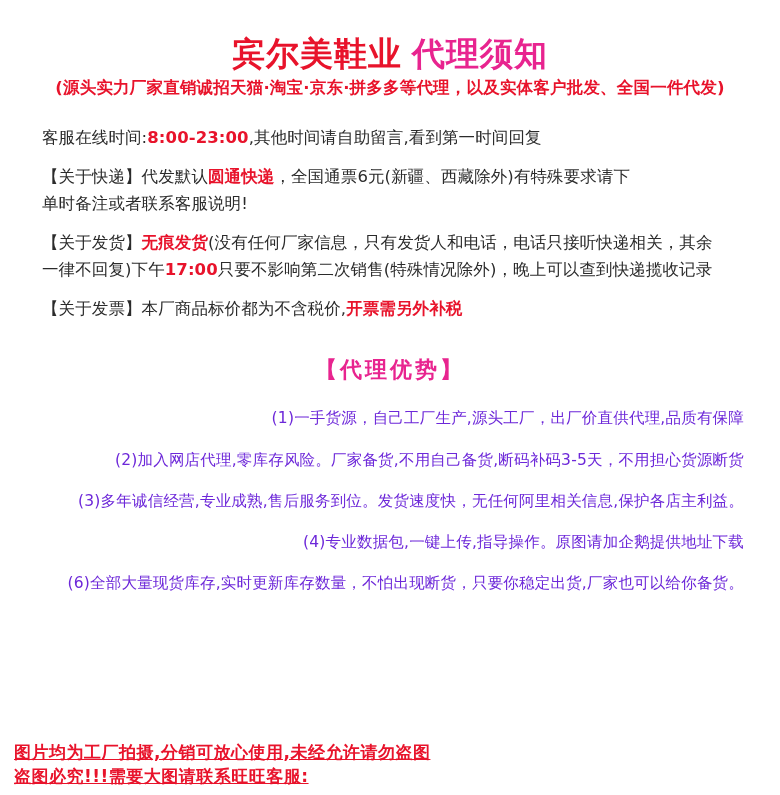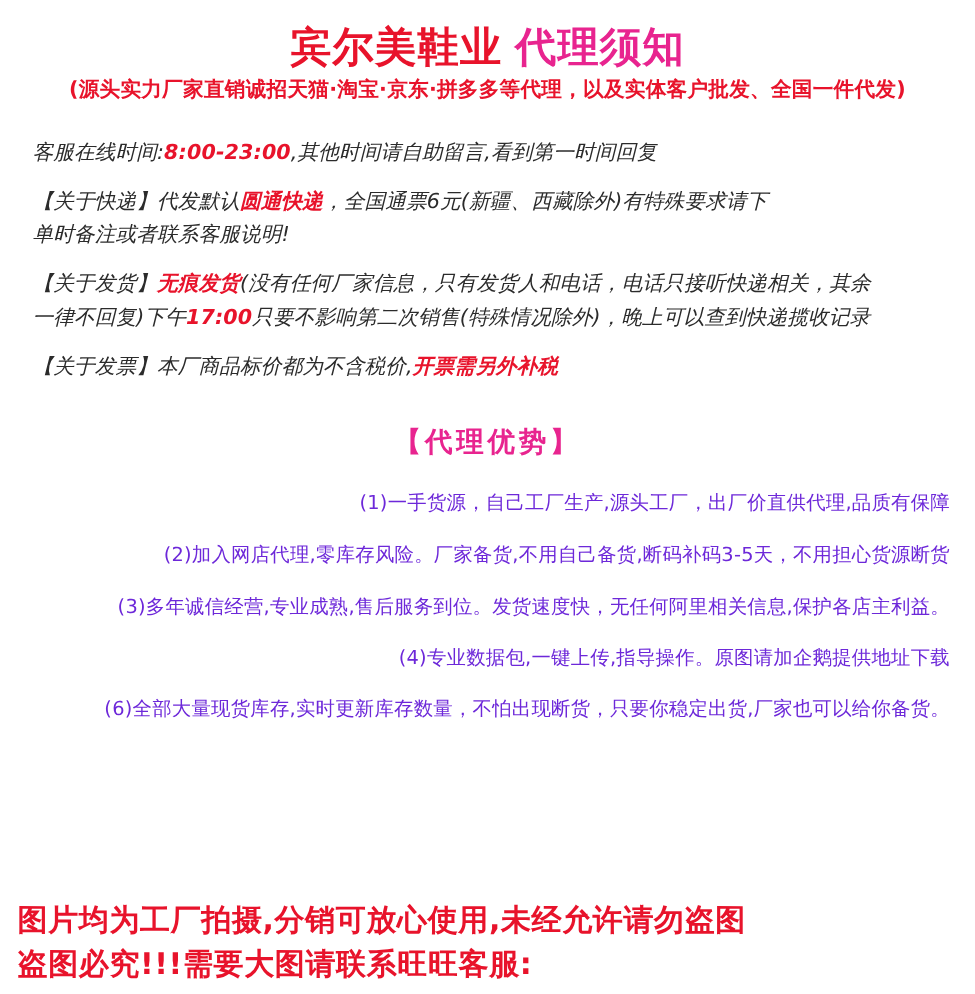--- a/index.html
+++ b/index.html
@@ -11,21 +11,21 @@
     height: 795px;
     background: #ffffff;
     font-family: "DejaVu Sans", "Liberation Sans", sans-serif;
     overflow: hidden;
   }
   .page {
     position: relative;
     width: 780px;
     height: 795px;
     box-sizing: border-box;
-    padding: 0;
+    padding: 16px;
   }
 
   
   .title-row {
     text-align: center;
     padding-top: 16px;
     white-space: nowrap;
   }
   .title-main {
     font-size: 33px;
@@ -56,21 +56,20 @@
   .body-block {
     margin-top: 26px;
     padding: 0 22px 0 26px;
   }
   .line {
     font-size: 16.5px;
     line-height: 1.52;
     color: #2b2b2b;
     margin-bottom: 14px;
     letter-spacing: 0.1px;
-    font-style: italic;
   }
   .line.tight {
     margin-bottom: 2px;
   }
   .line.cont {
     margin-bottom: 14px;
   }
   .red {
     color: #e8132b;
     font-weight: bold;
@@ -108,26 +107,27 @@
 
   
   .footer {
     position: absolute;
     left: 0;
     right: 0;
     bottom: 6px;
     padding: 0 14px;
   }
   .footer-line {
-    font-size: 24px;
+    font-size: 17px;
     font-weight: bold;
     color: #e8132b;
     line-height: 1.45;
     letter-spacing: 0.5px;
     white-space: nowrap;
+    text-decoration: underline;
   }
 </style>
 </head>
 <body>
 
 <div class="page">
 
   <div class="title-row">
     <span class="title-main">宾尔美鞋业</span><span class="title-sub">代理须知</span>
   </div>

